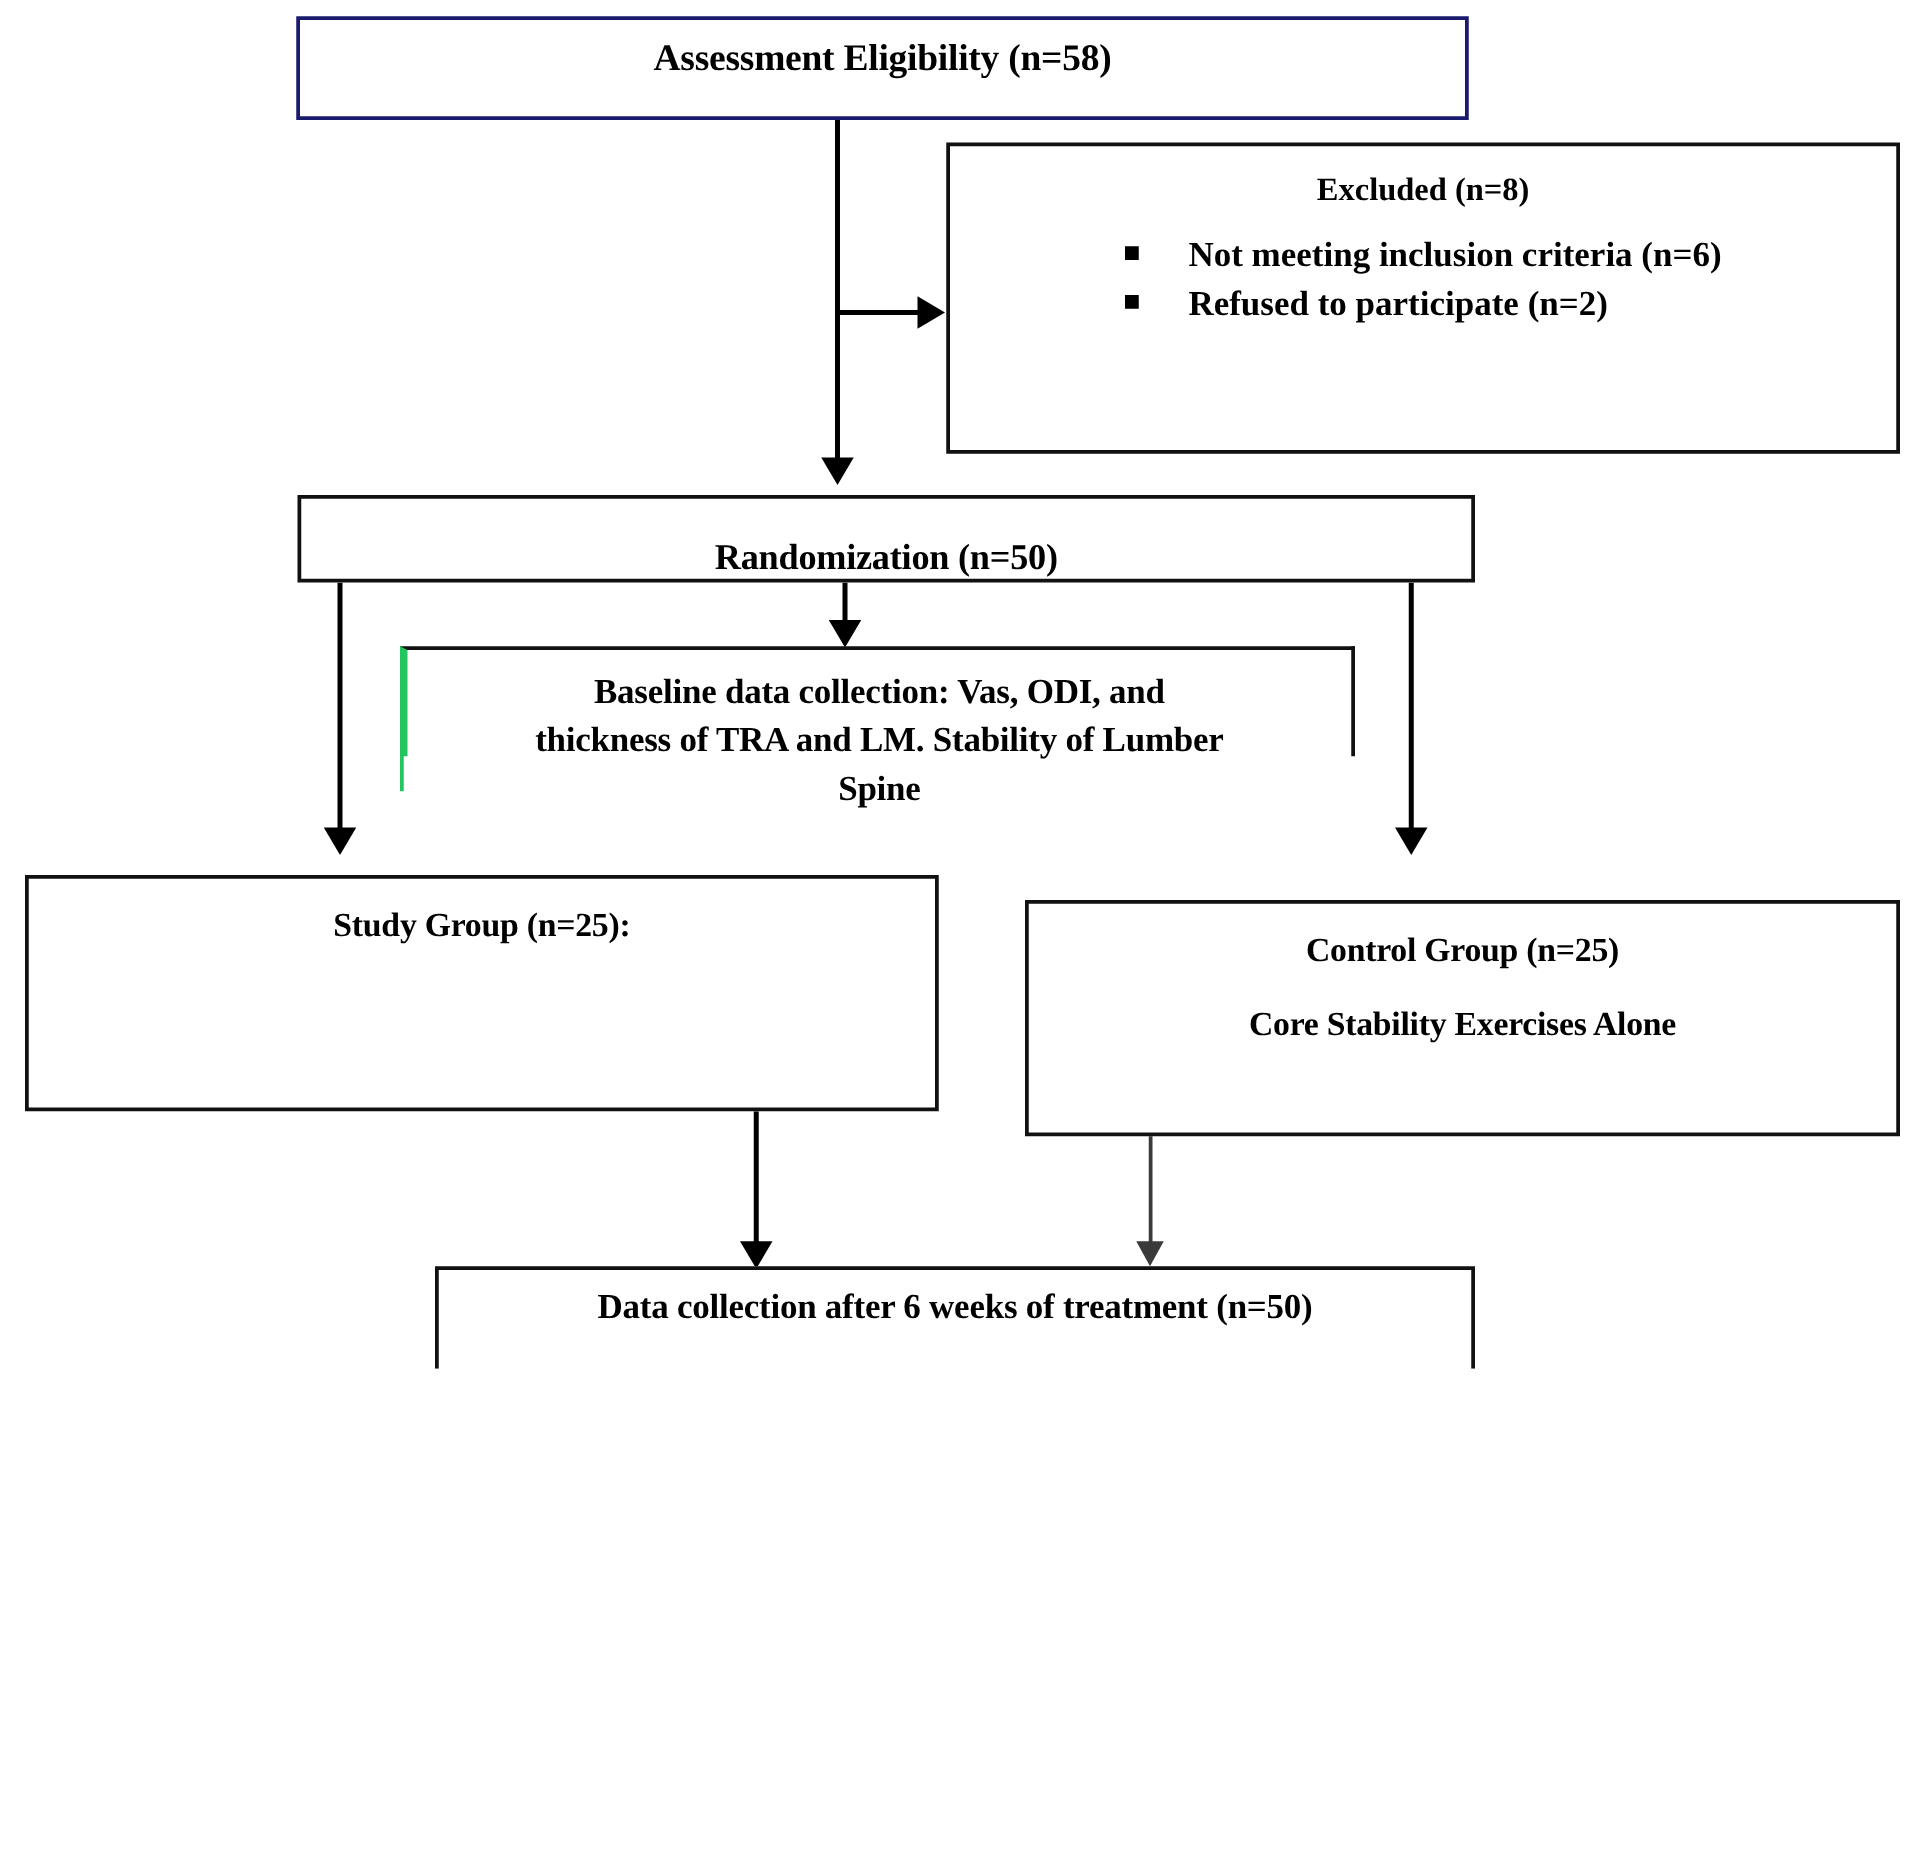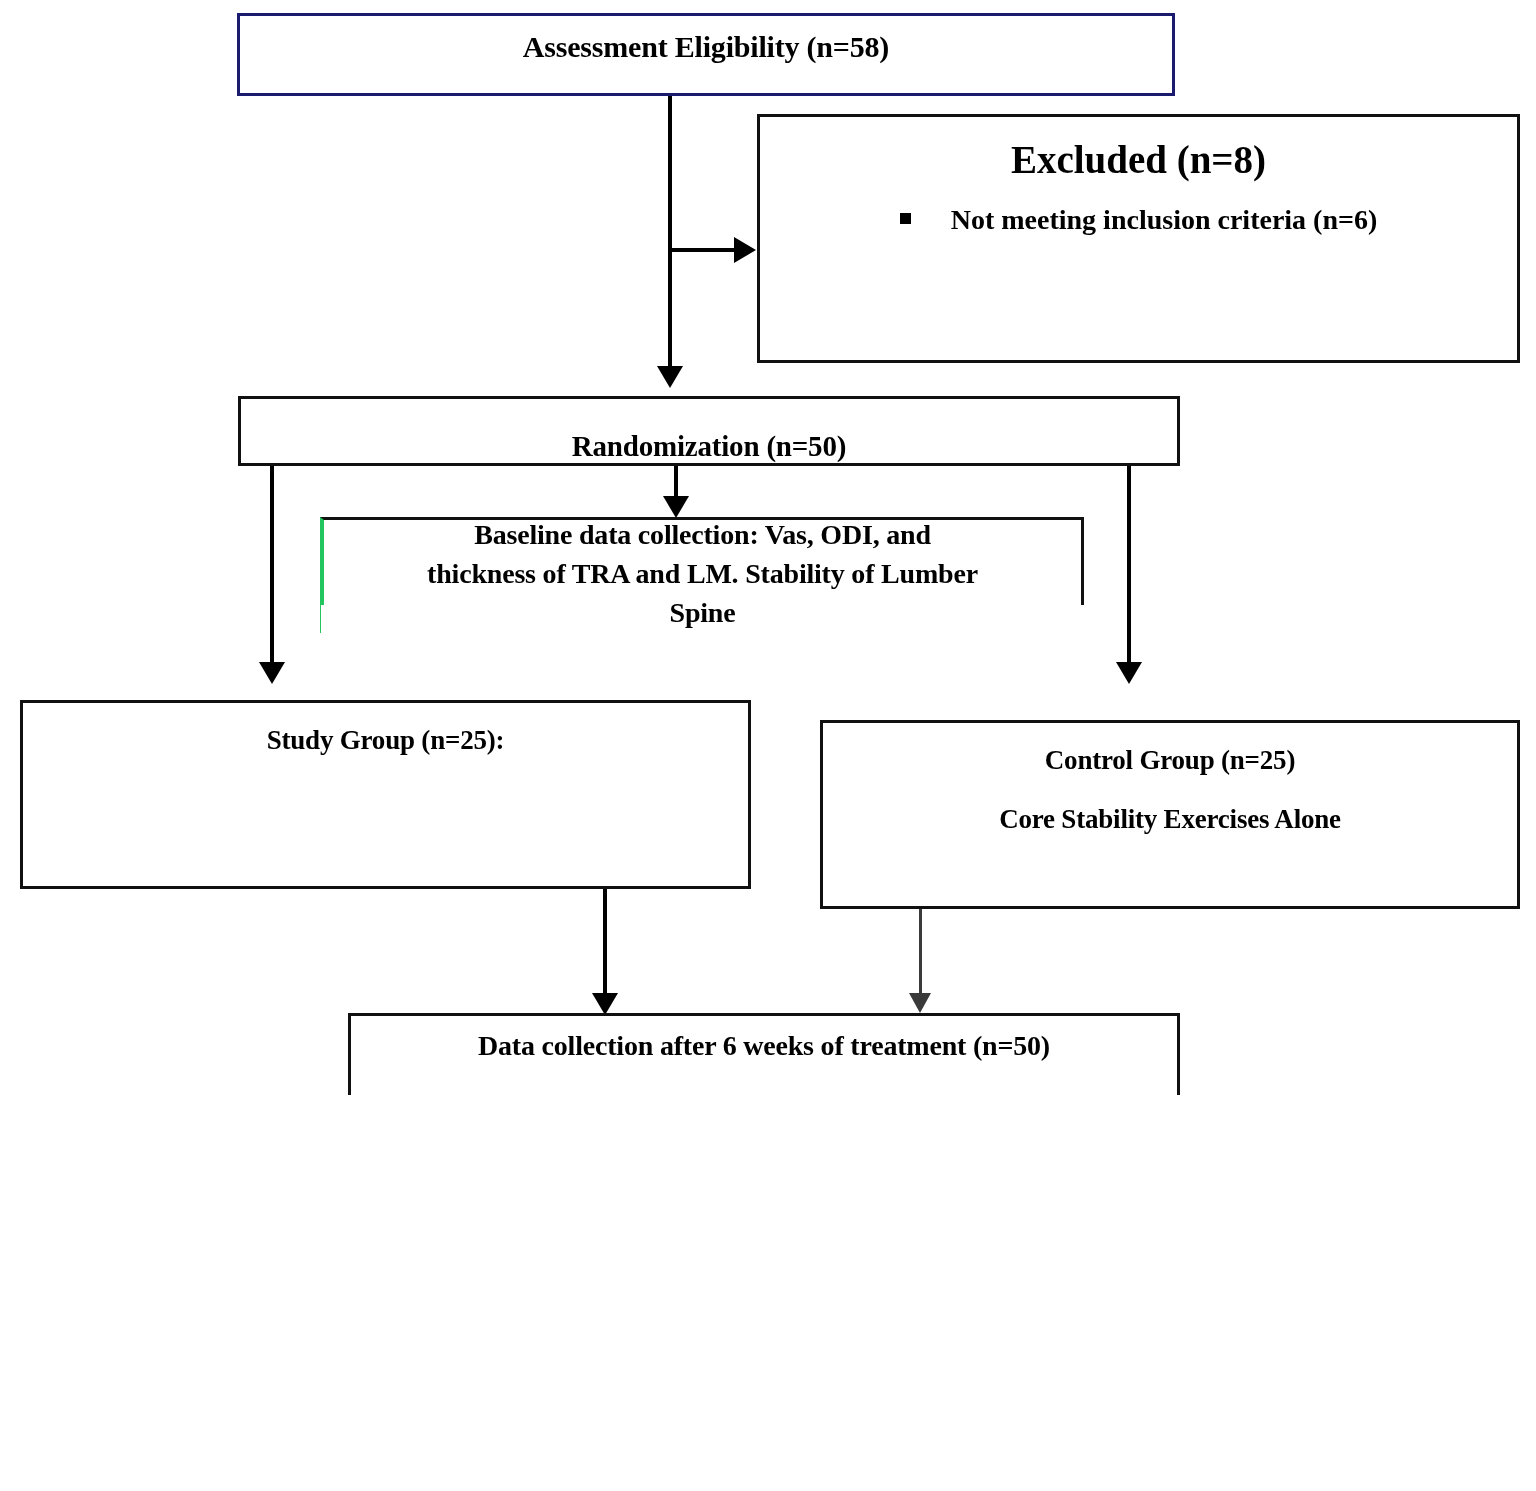--- a/index.html
+++ b/index.html
@@ -48,21 +48,21 @@
   
   #box-excluded {
     left: 757px;
     top: 114px;
     width: 763px;
     height: 249px;
     border: 3px solid #111111;
     justify-content: flex-start;
     padding-top: 20px;
   }
-  #box-excluded .heading { font-size: 39px; font-weight: bold; }
+  #box-excluded .heading { font-size: 26px; font-weight: bold; }
   #box-excluded .bullets {
     margin-top: 22px;
     text-align: left;
     align-self: center;
   }
   #box-excluded .bullet-row {
     display: flex;
     align-items: baseline;
     margin-bottom: 7px;
     gap: 13px;
@@ -91,25 +91,25 @@
   }
   #box-randomization .line { font-size: 29px; }
 
   
   #box-baseline {
     left: 320px;
     top: 517px;
     width: 764px;
     height: 116px;
     border-top: 3px solid #111111;
-    border-left: 4px solid #22c55e;
+    border-left: 6px solid #22c55e;
     border-right: 3px solid #111111;
     border-bottom: none;
     background: transparent;
-    justify-content: flex-end;
+    justify-content: space-between;
     padding-top: 15px;
   }
   
   #box-baseline .mask-left,
   #box-baseline .mask-right {
     position: absolute;
     width: 5px;
     height: 30px;
     background: #ffffff;
     bottom: -2px;
@@ -235,20 +235,24 @@
     <div class="line">Assessment Eligibility (n=58)</div>
   </div>
 
   <div class="node" id="box-excluded">
     <div class="heading">Excluded (n=8)</div>
     <div class="bullets">
       <div class="bullet-row">
         <span class="bullet-mark"></span>
         <span class="bullet-text">Not meeting inclusion criteria (n=6)</span>
       </div>
+      <div class="bullet-row">
+        <span class="bullet-mark"></span>
+        <span class="bullet-text">Refused to participate (n=2)</span>
+      </div>
     </div>
   </div>
 
   <div class="node" id="box-randomization">
     <div class="line">Randomization (n=50)</div>
   </div>
 
   <div class="node" id="box-baseline">
     <div class="line">Baseline data collection:  Vas, ODI, and</div>
     <div class="line">thickness of TRA and LM. Stability of Lumber</div>

